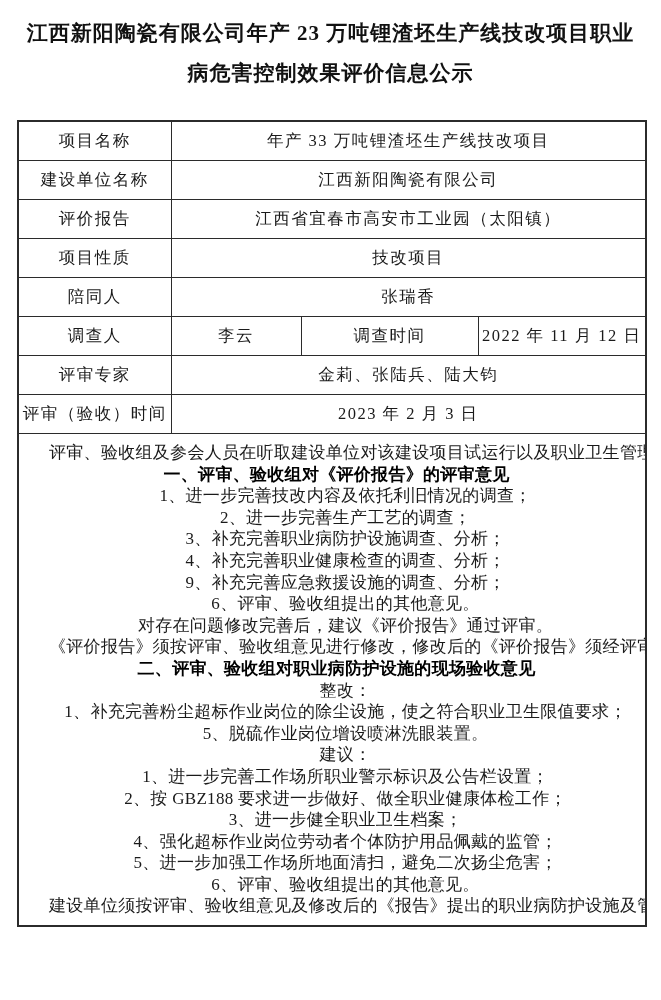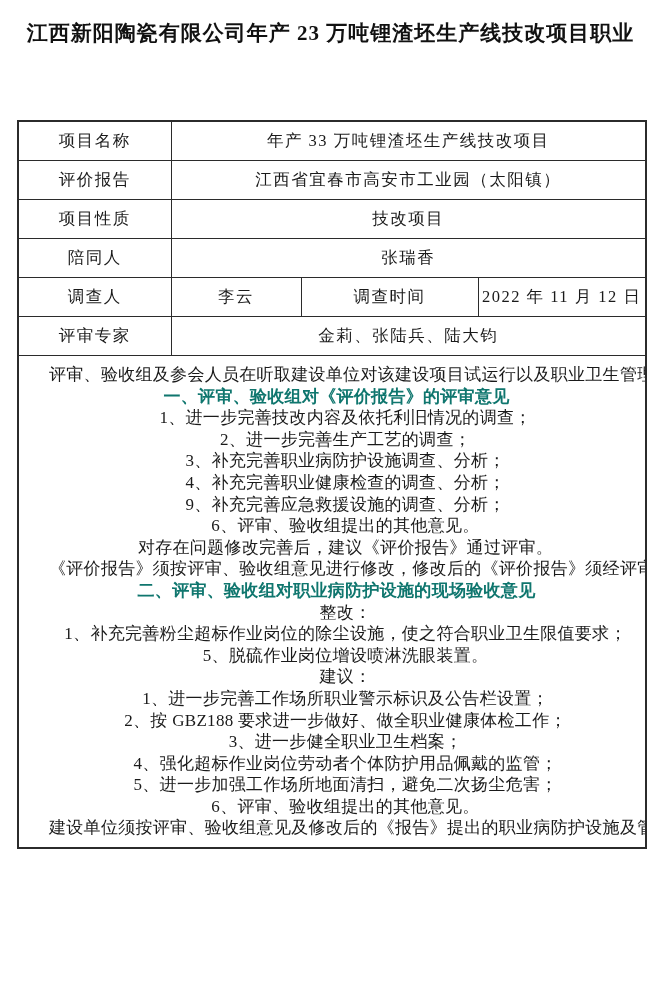--- a/index.html
+++ b/index.html
@@ -54,42 +54,47 @@
     letter-spacing: normal;
     white-space: normal;
   }
   .op {
     font-size: 17px;
     line-height: 21.6px;
     letter-spacing: 0.3px;
     color: #1a1a1a;
   }
   .op.para, .op.item { text-indent: 27px; }
-  .op.heading { text-indent: 9px; font-weight: 700; color: #0f766e; }
+  .op.heading { text-indent: 9px; font-weight: 700; color: #000000; }
 </style>
 </head>
 <body>
 
 <div class="page">
 
   <div class="title">
     <div>江西新阳陶瓷有限公司年产 23 万吨锂渣坯生产线技改项目职业</div>
+    <div>病危害控制效果评价信息公示</div>
   </div>
 
   <table class="doc-table">
     <colgroup>
       <col style="width:153px">
       <col style="width:130px">
       <col style="width:177px">
       <col style="width:168px">
     </colgroup>
     <tbody>
       <tr>
         <td>项目名称</td>
         <td colspan="3">年产 33 万吨锂渣坯生产线技改项目</td>
+      </tr>
+      <tr>
+        <td>建设单位名称</td>
+        <td colspan="3">江西新阳陶瓷有限公司</td>
       </tr>
       <tr>
         <td>评价报告</td>
         <td colspan="3">江西省宜春市高安市工业园（太阳镇）</td>
       </tr>
       <tr>
         <td>项目性质</td>
         <td colspan="3">技改项目</td>
       </tr>
       <tr>
@@ -98,20 +103,24 @@
       </tr>
       <tr>
         <td>调查人</td>
         <td>李云</td>
         <td>调查时间</td>
         <td>2022 年 11 月 12 日</td>
       </tr>
       <tr>
         <td>评审专家</td>
         <td colspan="3">金莉、张陆兵、陆大钧</td>
+      </tr>
+      <tr>
+        <td>评审（验收）时间</td>
+        <td colspan="3">2023 年 2 月 3 日</td>
       </tr>
       <tr>
         <td colspan="4" class="opinion-td">
             <div class="op para">评审、验收组及参会人员在听取建设单位对该建设项目试运行以及职业卫生管理情况的介绍和报告编制单位对该建设项目职业病危害控制效果评价情况说明的基础上，查阅了有关资料，审阅了《评价报告》，并现场核查了该项目职业病防护设施及职业卫生管理情况，经过质询与讨论，形成如下意见：</div>
             <div class="op heading">一、评审、验收组对《评价报告》的评审意见</div>
             <div class="op item">1、进一步完善技改内容及依托利旧情况的调查；</div>
             <div class="op item">2、进一步完善生产工艺的调查；</div>
             <div class="op item">3、补充完善职业病防护设施调查、分析；</div>
             <div class="op item">4、补充完善职业健康检查的调查、分析；</div>
             <div class="op item">9、补充完善应急救援设施的调查、分析；</div>

